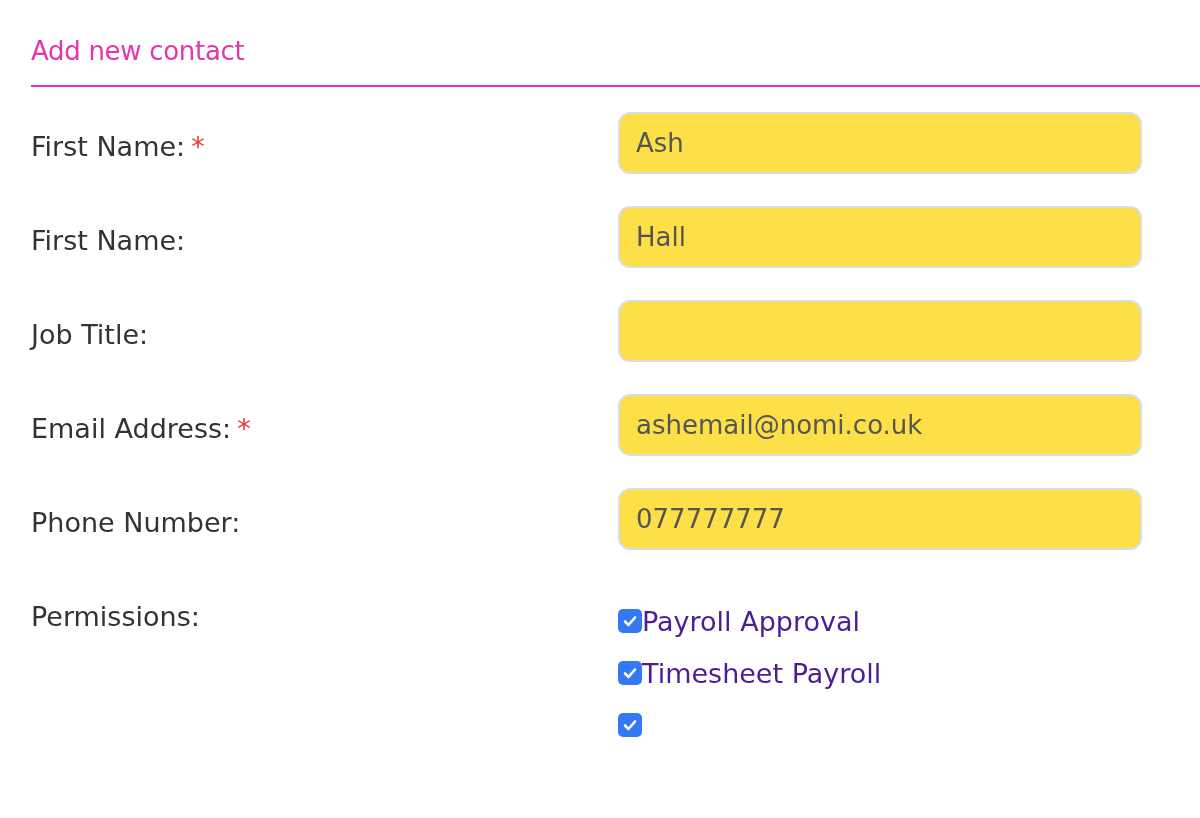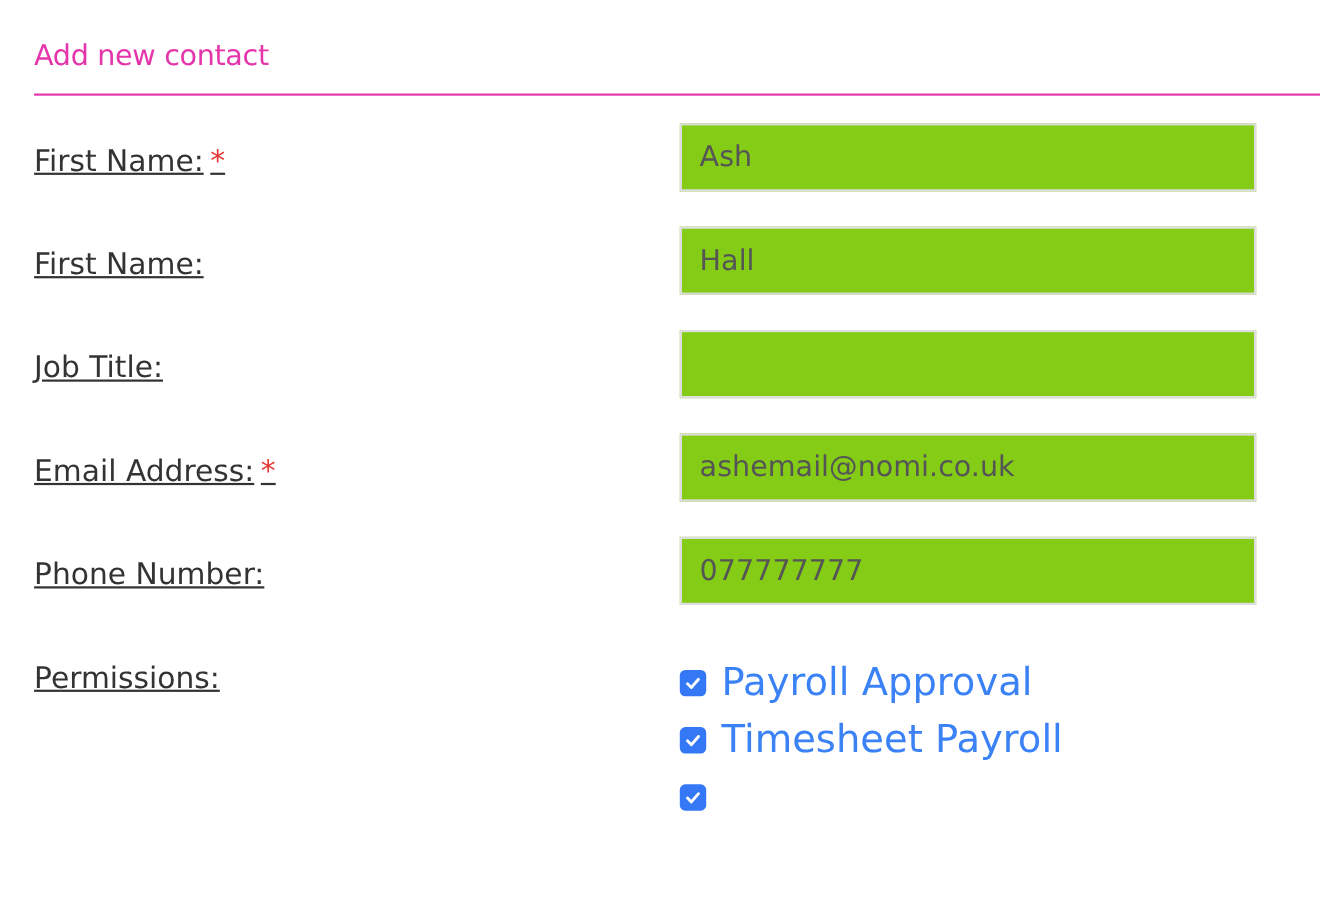--- a/index.html
+++ b/index.html
@@ -37,40 +37,39 @@
       left: 0;
       width: 1200px;
     }
     .field-label {
       position: absolute;
       left: 31px;
       top: 0;
       font-size: 27px;
       color: #333333;
       white-space: nowrap;
-      text-decoration: underline;
     }
     .required {
       color: #e53935;
       margin-left: 6px;
     }
     .text-input {
       position: absolute;
       left: 618px;
       top: -19px;
       width: 524px;
       height: 62px;
       box-sizing: border-box;
       border: 2px solid #dddddd;
-      border-radius: 0;
+      border-radius: 12px;
       padding: 0 16px;
       font-family: "DejaVu Sans", sans-serif;
       font-size: 26px;
       color: #555555;
-      background: #84cc16;
+      background: #fde047;
       outline: none;
     }
     .perm-list {
       position: absolute;
       left: 618px;
       top: 0;
     }
     .perm-item {
       display: flex;
       align-items: center;
@@ -85,23 +84,22 @@
       display: flex;
       align-items: center;
       justify-content: center;
       flex: 0 0 auto;
     }
     .checkbox svg {
       width: 16px;
       height: 16px;
     }
     .perm-label {
-      margin-left: 14px;
-      font-size: 35px;
-      color: #3b82f6;
+      font-size: 27px;
+      color: #4c1d95;
       white-space: nowrap;
     }
   </style>
 </head>
 <body>
 
 <div>
   <div class="form-title">Add new contact</div>
   <div class="title-rule"></div>
 

